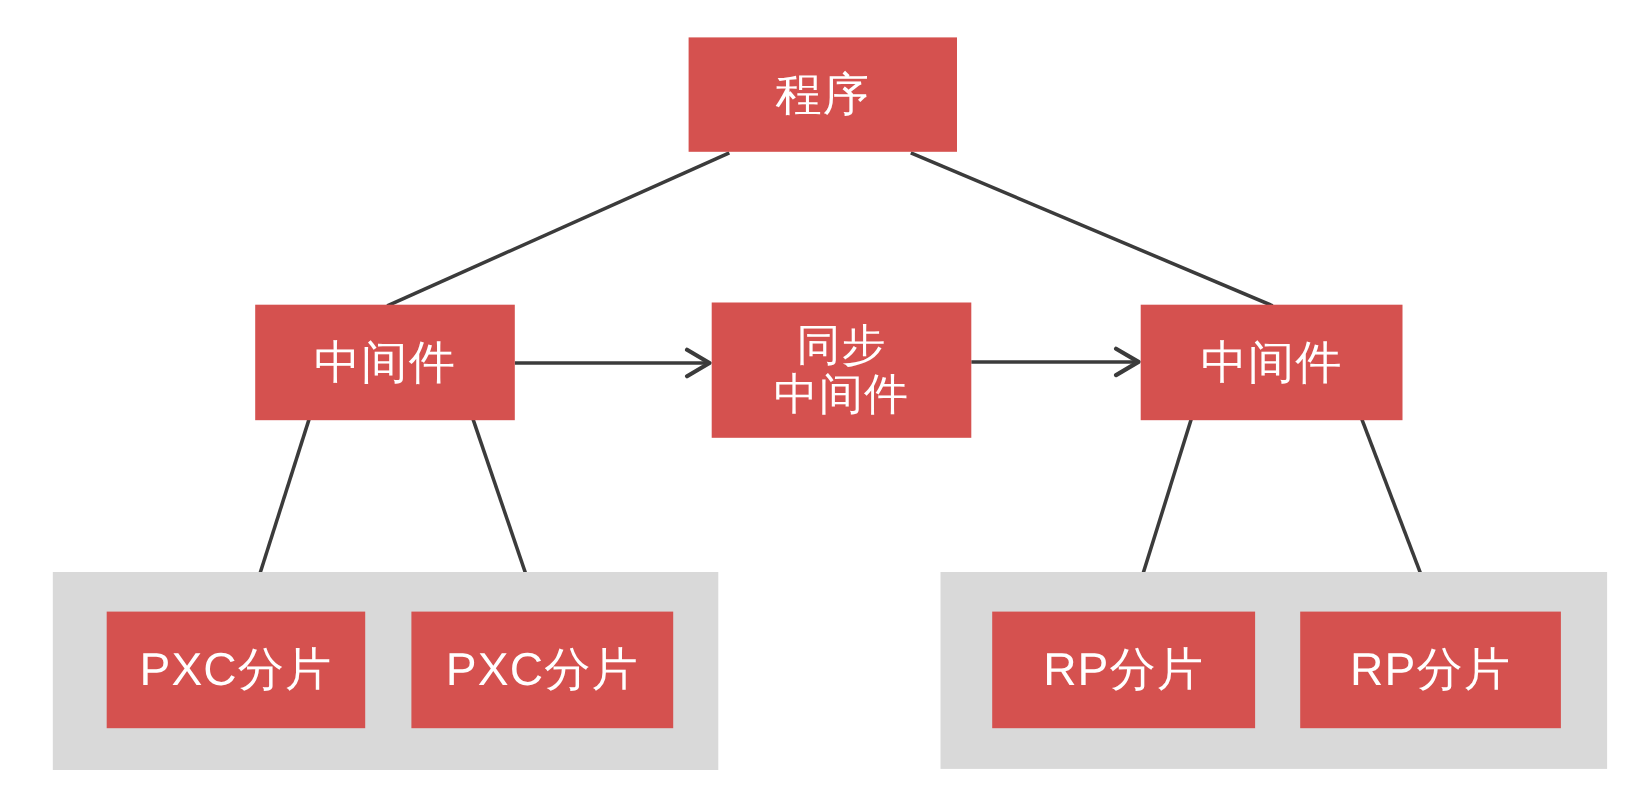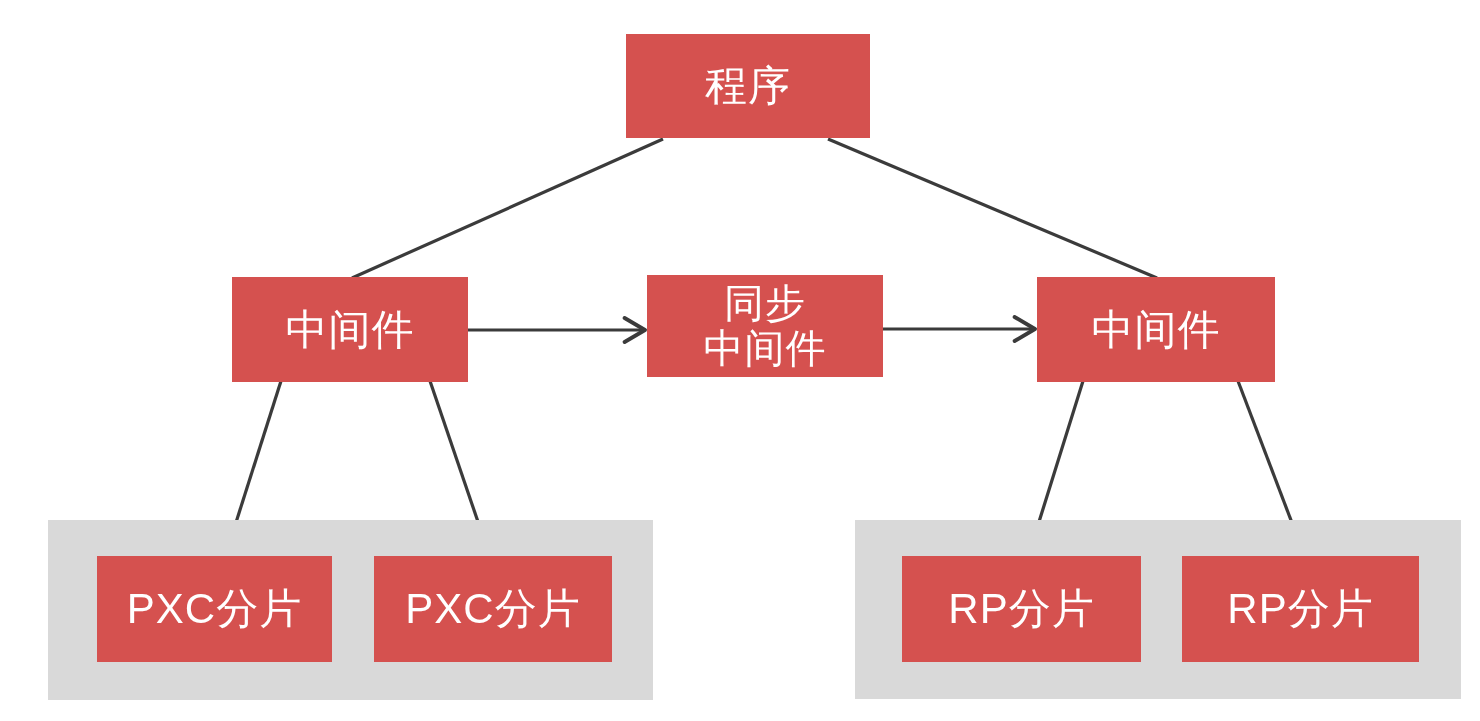--- a/index.html
+++ b/index.html
@@ -38,21 +38,21 @@
     font-size: 42px;
     line-height: 1.12;
     letter-spacing: 1px;
     user-select: none;
   }
   .node.small-pad { font-size: 40px; }
 
   
   #node-program          { left: 626px; top: 34px;  width: 244px; height: 104px; }
   #node-middleware-left  { left: 232px; top: 277px; width: 236px; height: 105px; }
-  #node-sync-middleware  { left: 647px; top: 275px; width: 236px; height: 102px; }
+  #node-sync-middleware  { left: 647px; top: 275px; width: 236px; height: 123px; }
   #node-middleware-right { left: 1037px; top: 277px; width: 238px; height: 105px; }
   #group-pxc             { left: 48px;  top: 520px; width: 605px; height: 180px; }
   #group-rp              { left: 855px; top: 520px; width: 606px; height: 179px; }
   #node-pxc-shard-1      { left: 97px;  top: 556px; width: 235px; height: 106px; }
   #node-pxc-shard-2      { left: 374px; top: 556px; width: 238px; height: 106px; }
   #node-rp-shard-1       { left: 902px; top: 556px; width: 239px; height: 106px; }
   #node-rp-shard-2       { left: 1182px; top: 556px; width: 237px; height: 106px; }
 </style>
 </head>
 <body>

